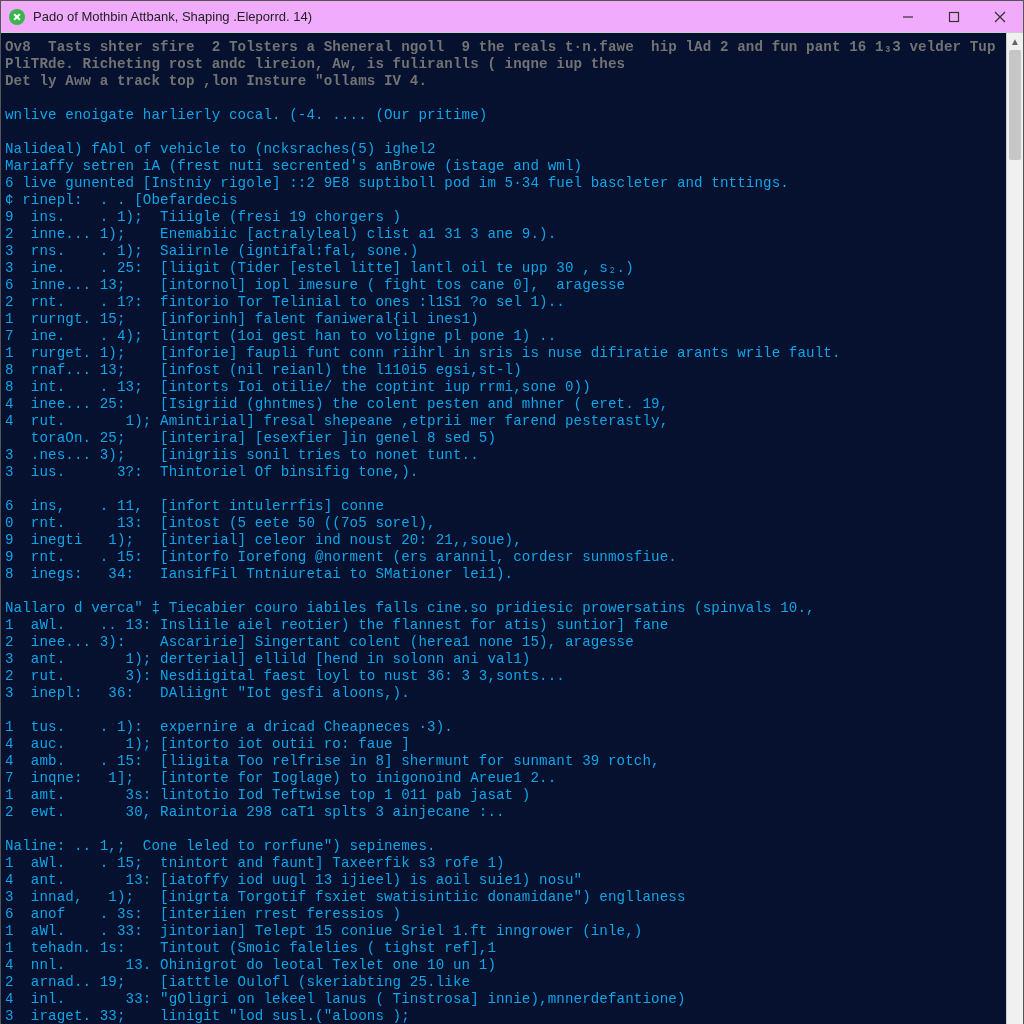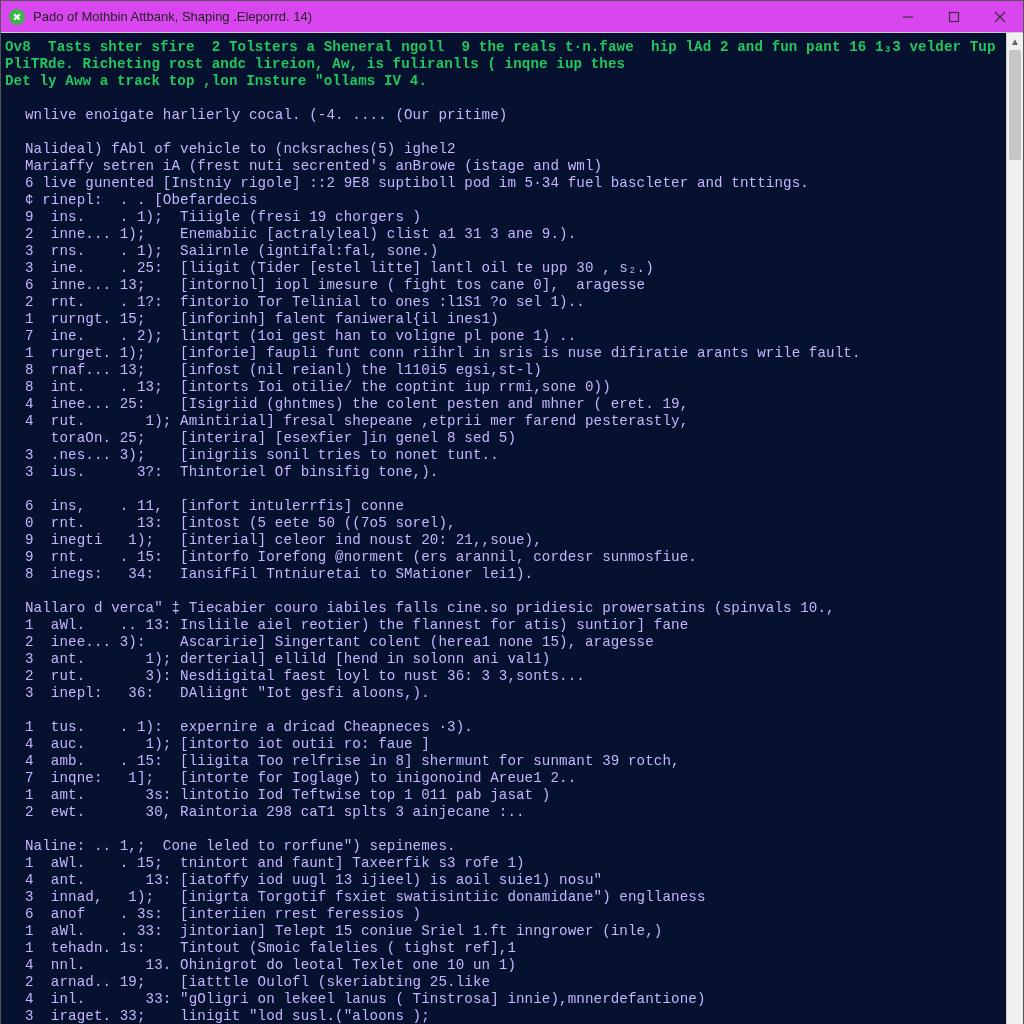--- a/index.html
+++ b/index.html
@@ -1,30 +1,30 @@
 <!DOCTYPE html>
 <html><head>
 <meta charset="utf-8">
 <style>
   * { margin: 0; padding: 0; box-sizing: border-box; }
   html, body { width: 1024px; height: 1024px; overflow: hidden; font-family: "Segoe UI", Arial, sans-serif; background: #fff; }
   .window { width: 1024px; height: 1024px; display: flex; flex-direction: column; border: 1px solid #555; }
-  .titlebar { height: 32px; background: #d946ef; display: flex; align-items: center; padding: 0 0 0 8px; border-bottom: 1px solid #ccc; }
+  .titlebar { height: 32px; background: #f0abfc; display: flex; align-items: center; padding: 0 0 0 8px; border-bottom: 1px solid #ccc; }
   .titlebar .app-icon { width: 16px; height: 16px; border-radius: 50%; background: #3bb54a; display: inline-flex; align-items: center; justify-content: center; margin-right: 8px; position: relative; }
   .titlebar .app-icon::before, .titlebar .app-icon::after { content:""; position:absolute; background:#fff; width:8px; height:2px; }
   .titlebar .app-icon::before { transform: rotate(45deg); }
   .titlebar .app-icon::after  { transform: rotate(-45deg); }
   .titlebar .title { font-size: 13px; color: #222; flex: 0 0 auto; }
   .titlebar .spacer { flex: 1 1 auto; }
   .win-btn { width: 46px; height: 32px; display: flex; align-items: center; justify-content: center; font-size: 14px; color: #333; }
   .win-btn svg { width: 12px; height: 12px; }
   .client { flex: 1 1 auto; display: flex; background: #05112e; position: relative; }
   .terminal { flex: 1 1 auto; padding: 6px 8px 6px 4px; font-family: "Consolas","Courier New",monospace; font-size: 14.2px; line-height: 17px; color: #d7e6f7; white-space: pre; overflow: hidden; letter-spacing: 0.1px; }
-  .terminal .hdr { color: #22c55e; font-weight: bold; }
-  .terminal .body { color: #c4b5fd; margin-left: 20px; }
+  .terminal .hdr { color: #737373; font-weight: bold; }
+  .terminal .body { color: #0ea5e9; }
   .scrollbar { width: 17px; background: #f0f0f0; display: flex; flex-direction: column; border-left: 1px solid #d0d0d0; }
   .scrollbar .up, .scrollbar .down { height: 17px; display:flex; align-items:center; justify-content:center; color:#666; font-size:10px; }
   .scrollbar .track { flex:1; position:relative; background:#f0f0f0; }
   .scrollbar .thumb { position:absolute; left:2px; right:2px; top:0; height:110px; background:#c6c6c6; border-radius:2px; }
   .watermark { position:absolute; top:250px; left:520px; color:rgba(190,160,120,0.55); font-size:20px; font-weight:600; font-family: Arial, sans-serif; display:flex; align-items:center; gap:6px; pointer-events:none; }
   .watermark .flags { display:flex; }
   .watermark .flags span { width:12px; height:18px; display:inline-block; }
   .fg1{background:#4a9b3b;} .fg2{background:#d84b2b;} .fg3{background:#e8c23a;}
 </style>
 </head>
@@ -64,21 +64,21 @@
 <span class="body">Mariaffy setren iA (frest nuti secrented's anBrowe (istage and wml)</span>
 <span class="body">6 live gunented [Instniy rigole] ::2 9E8 suptiboll pod im 5·34 fuel bascleter and tnttings.</span>
 <span class="body">¢ rinepl:  . . [Obefardecis</span>
 <span class="body">9  ins.    . 1);  Tiiigle (fresi 19 chorgers )</span>
 <span class="body">2  inne... 1);    Enemabiic [actralyleal) clist a1 31 3 ane 9.).</span>
 <span class="body">3  rns.    . 1);  Saiirnle (igntifal:fal, sone.)</span>
 <span class="body">3  ine.    . 25:  [liigit (Tider [estel litte] lantl oil te upp 30 , s₂.)</span>
 <span class="body">6  inne... 13;    [intornol] iopl imesure ( fight tos cane 0],  aragesse</span>
 <span class="body">2  rnt.    . 1?:  fintorio Tor Telinial to ones :l1S1 ?o sel 1)..</span>
 <span class="body">1  rurngt. 15;    [inforinh] falent faniweral{il ines1)</span>
-<span class="body">7  ine.    . 2);  lintqrt (1oi gest han to voligne pl pone 1) ..</span>
+<span class="body">7  ine.    . 4);  lintqrt (1oi gest han to voligne pl pone 1) ..</span>
 <span class="body">1  rurget. 1);    [inforie] faupli funt conn riihrl in sris is nuse difiratie arants wrile fault.</span>
 <span class="body">8  rnaf... 13;    [infost (nil reianl) the l110i5 egsi,st-l)</span>
 <span class="body">8  int.    . 13;  [intorts Ioi otilie/ the coptint iup rrmi,sone 0))</span>
 <span class="body">4  inee... 25:    [Isigriid (ghntmes) the colent pesten and mhner ( eret. 19,</span>
 <span class="body">4  rut.       1); Amintirial] fresal shepeane ,etprii mer farend pesterastly,</span>
 <span class="body">   toraOn. 25;    [interira] [esexfier ]in genel 8 sed 5)</span>
 <span class="body">3  .nes... 3);    [inigriis sonil tries to nonet tunt..</span>
 <span class="body">3  ius.      3?:  Thintoriel Of binsifig tone,).</span>
 
 <span class="body">6  ins,    . 11,  [infort intulerrfis] conne</span>

